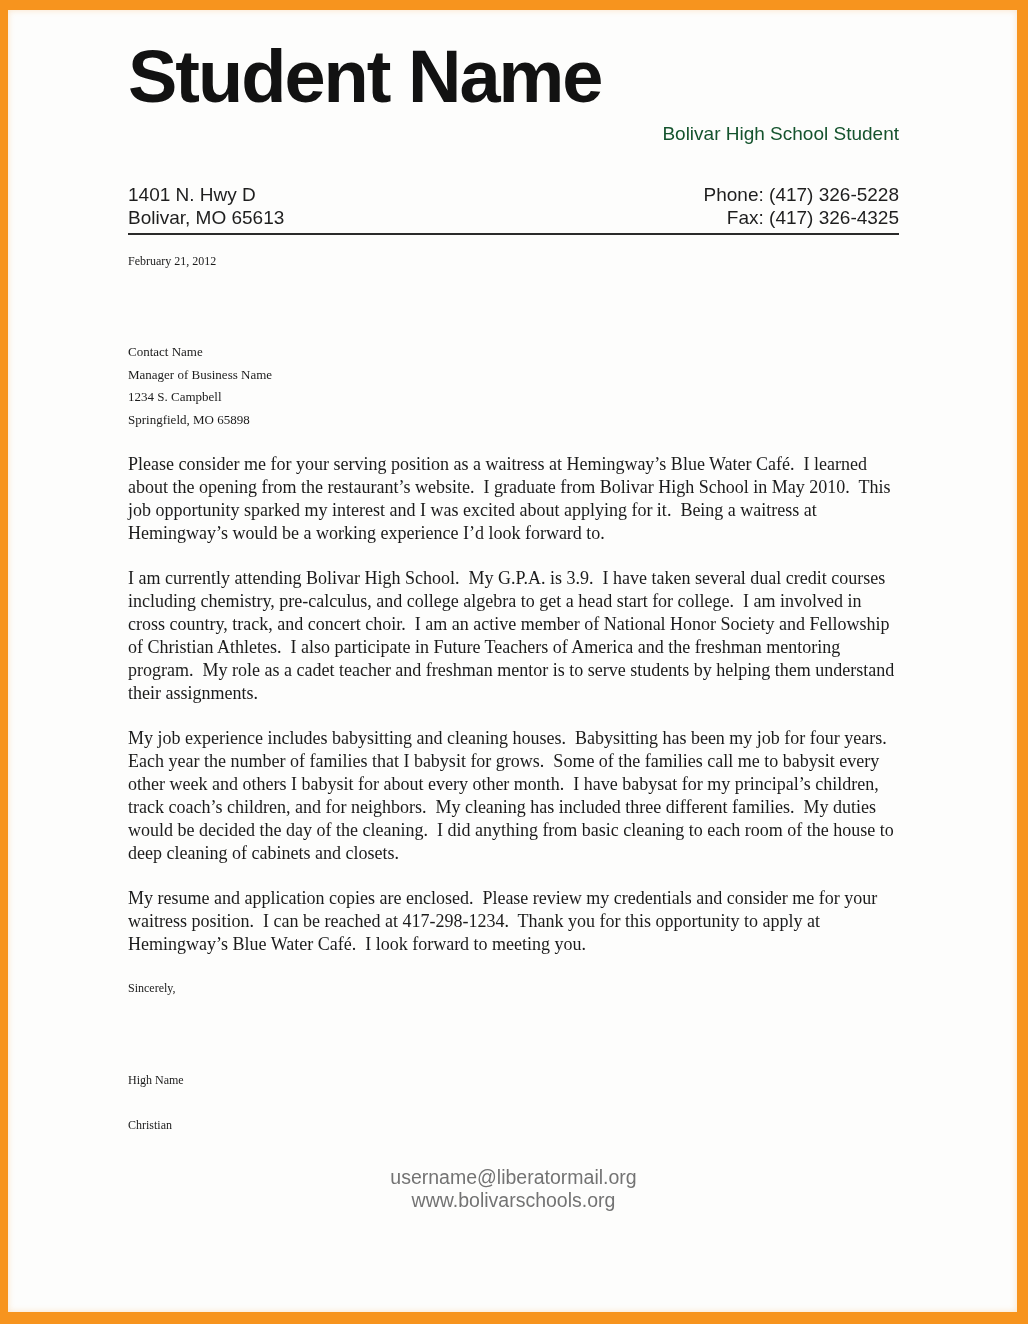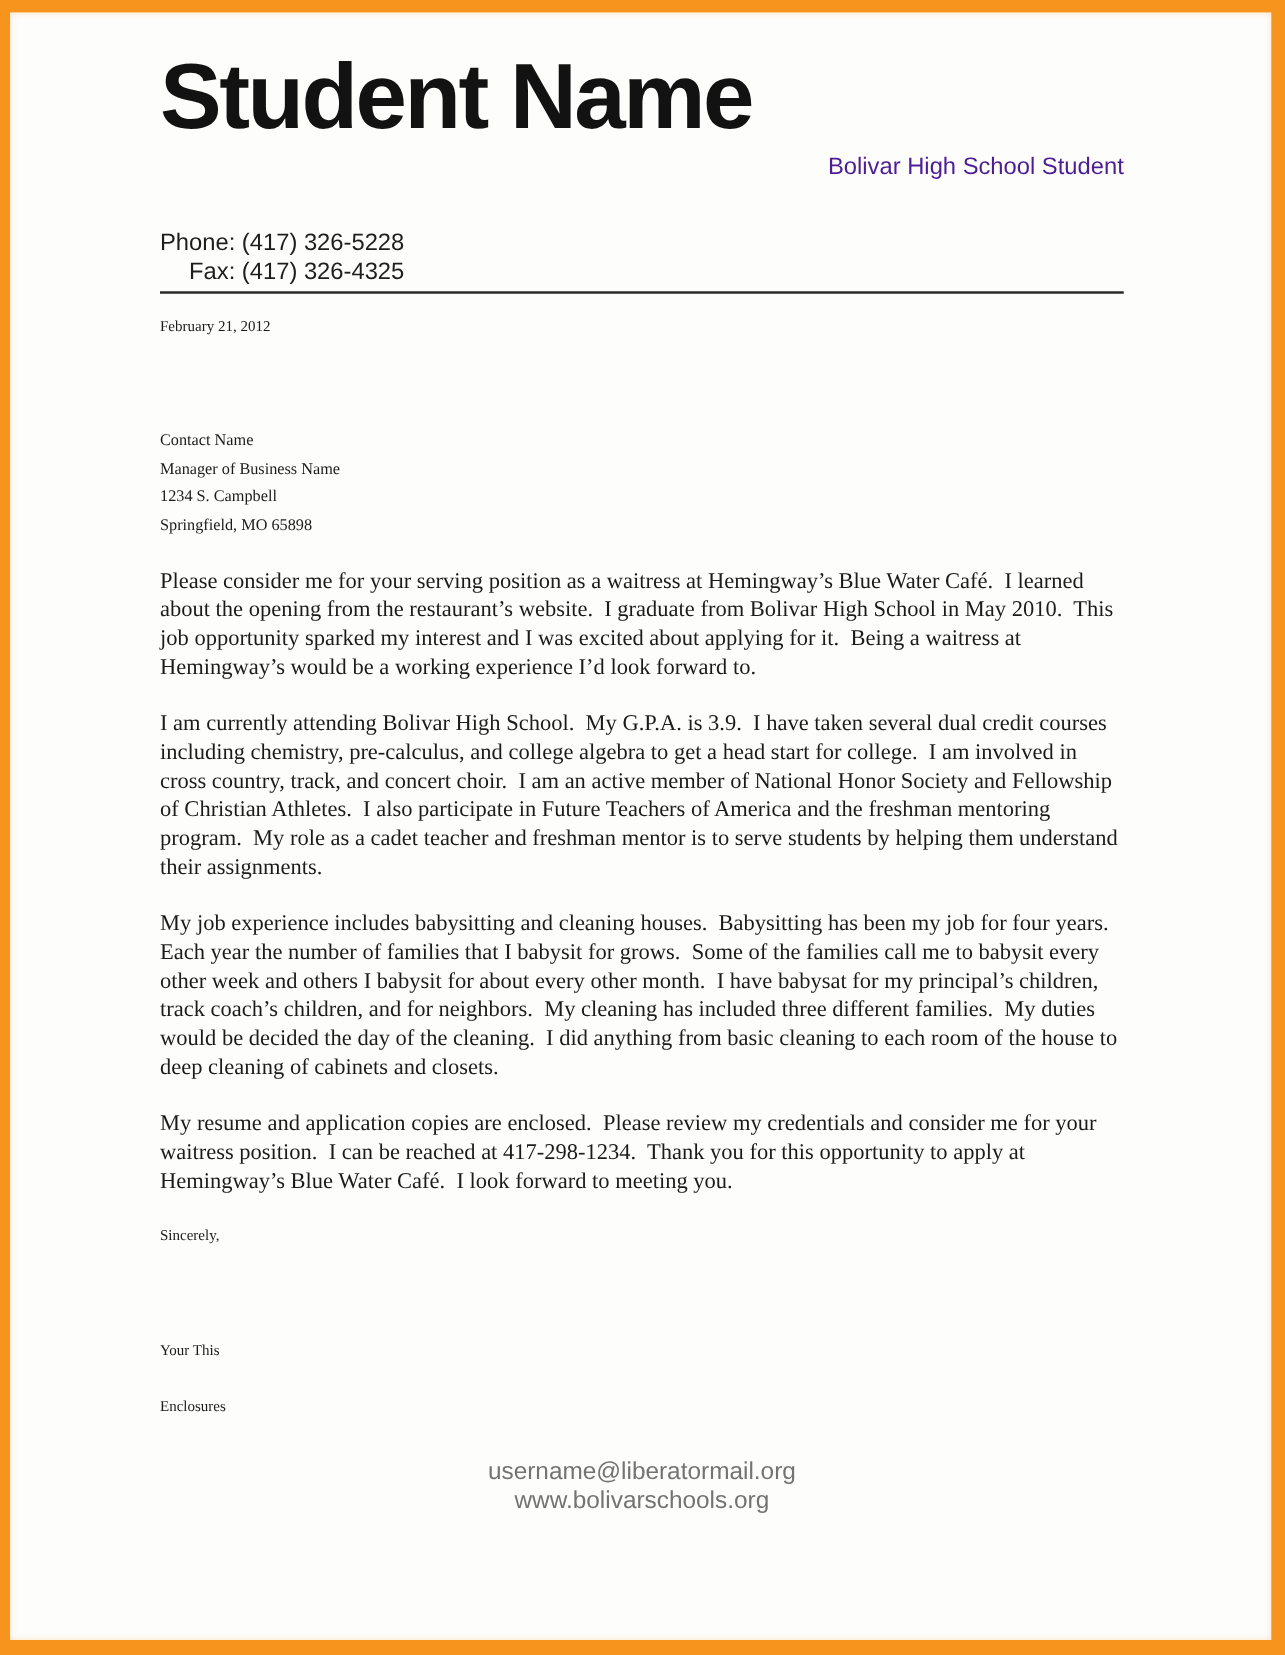--- a/index.html
+++ b/index.html
@@ -33,21 +33,21 @@
     text-align: left;
     color: #121212;
     margin: 30px 0 0 0;
   }
   .tagline {
     font-family: "Liberation Sans", "DejaVu Sans", sans-serif;
     font-size: 19px;
     line-height: 22px;
     text-align: right;
     margin-top: 9px;
-    color: #4c1d95;
+    color: #14532d;
   }
   .addr-row {
     display: flex;
     justify-content: space-between;
     align-items: flex-end;
     margin-top: 39px;
     font-family: "Liberation Sans", "DejaVu Sans", sans-serif;
     font-size: 19px;
     line-height: 22.5px;
     color: #1e1e1e;
@@ -90,20 +90,24 @@
 <body>
 
 <div class="page">
   <div class="content">
 
     <h1 class="title">Student Name</h1>
 
     <div class="tagline">Bolivar High School Student</div>
 
     <div class="addr-row">
+      <div class="addr-left">
+        <div>1401 N. Hwy D</div>
+        <div>Bolivar, MO 65613</div>
+      </div>
       <div class="addr-right">
         <div>Phone: (417) 326-5228</div>
         <div>Fax: (417) 326-4325</div>
       </div>
     </div>
 
     <div class="rule"></div>
 
     <div class="serif-line date">February 21, 2012</div>
 
@@ -115,23 +119,23 @@
     </div>
 
 
     <p class="para">Please consider me for your serving position as a waitress at Hemingway’s Blue Water Café.  I learned about the opening from the restaurant’s website.  I graduate from Bolivar High School in May 2010.  This job opportunity sparked my interest and I was excited about applying for it.  Being a waitress at Hemingway’s would be a working experience I’d look forward to.</p>
     <p class="para">I am currently attending Bolivar High School.  My G.P.A. is 3.9.  I have taken several dual credit courses including chemistry, pre-calculus, and college algebra to get a head start for college.  I am involved in cross country, track, and concert choir.  I am an active member of National Honor Society and Fellowship of Christian Athletes.  I also participate in Future Teachers of America and the freshman mentoring program.  My role as a cadet teacher and freshman mentor is to serve students by helping them understand their assignments.</p>
     <p class="para">My job experience includes babysitting and cleaning houses.  Babysitting has been my job for four years.  Each year the number of families that I babysit for grows.  Some of the families call me to babysit every other week and others I babysit for about every other month.  I have babysat for my principal’s children, track coach’s children, and for neighbors.  My cleaning has included three different families.  My duties would be decided the day of the cleaning.  I did anything from basic cleaning to each room of the house to deep cleaning of cabinets and closets.</p>
     <p class="para">My resume and application copies are enclosed.  Please review my credentials and consider me for your waitress position.  I can be reached at 417-298-1234.  Thank you for this opportunity to apply at Hemingway’s Blue Water Café.  I look forward to meeting you.</p>
 
     <div class="serif-line closing">Sincerely,</div>
 
-    <div class="serif-line signature">Your This</div>
+    <div class="serif-line signature">High Name</div>
 
-    <div class="serif-line enclosures">Enclosures</div>
+    <div class="serif-line enclosures">Christian</div>
 
     <div class="footer">
       <div>username@liberatormail.org</div>
       <div>www.bolivarschools.org</div>
     </div>
 
   </div>
 </div>
 
 </body></html>

